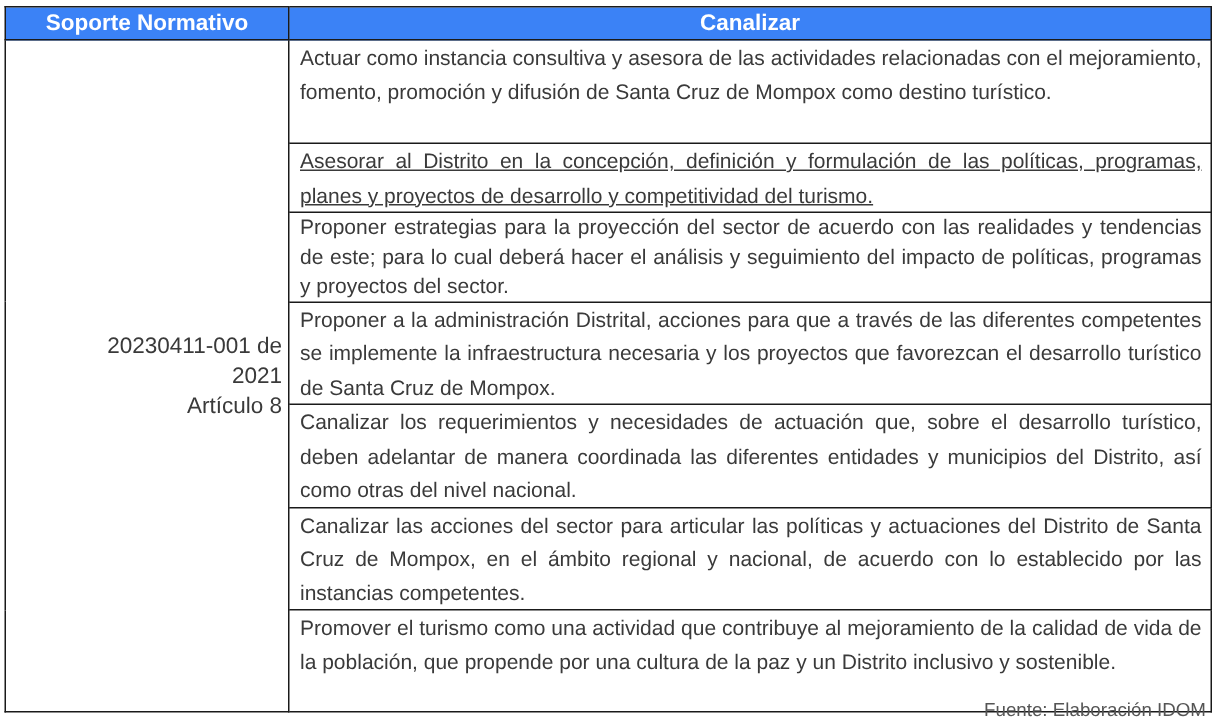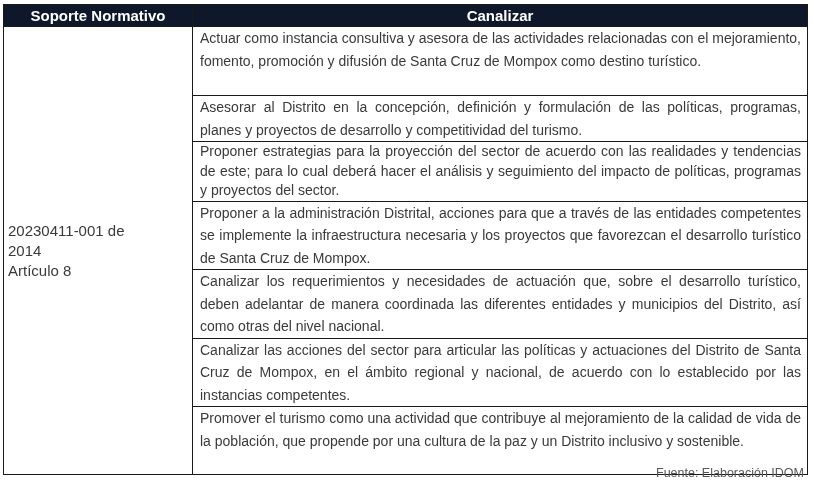--- a/index.html
+++ b/index.html
@@ -3,34 +3,34 @@
 <meta charset="utf-8">
 <style>
   html, body { margin: 0; padding: 0; background: #ffffff; }
   body { width: 814px; height: 485px; position: relative; overflow: hidden;
          font-family: "Liberation Sans", sans-serif; color: #3a3a3a; }
   table.main {
     position: absolute; left: 3px; top: 4px; width: 804px;
     border-collapse: collapse; table-layout: fixed;
   }
   table.main th {
-    background: #0f172a; color: #ffffff; font-weight: bold; font-size: 15px;
+    background: #3b82f6; color: #ffffff; font-weight: bold; font-size: 15px;
     height: 21px; padding: 0; border: 1px solid #1a1a1a; text-align: center;
     line-height: 21px;
   }
   table.main td {
     border: 1px solid #1a1a1a; font-size: 14px; line-height: 22.5px;
     padding: 0 6px 0 7px; vertical-align: top; text-align: justify;
   }
   table.main td.soporte {
-    text-align: left; vertical-align: middle; line-height: 20px;
+    text-align: right; vertical-align: middle; line-height: 20px;
     font-size: 15px; padding: 0 4px; border-bottom: 1px solid #1a1a1a;
   }
   td.f1 { height: 68px; }
-  td.f2 { height: 42px; }
+  td.f2 { height: 42px; text-decoration: underline; }
   td.f3 { height: 58px; line-height: 19.5px !important; }
   td.f4 { height: 64px; }
   td.f5 { height: 66px; }
   td.f6 { height: 67px; }
   td.f7 { height: 67px; }
   td.last-line-left { text-align-last: left; }
   .fuente {
     position: absolute; right: 10px; top: 466px; font-size: 12.5px; color: #555555;
   }
 </style>
@@ -45,33 +45,33 @@
   <thead>
     <tr>
       <th>Soporte Normativo</th>
       <th>Canalizar</th>
     </tr>
   </thead>
   <tbody>
     <tr>
       <td class="soporte" rowspan="7">
         <div>20230411-001 de</div>
-        <div>2014</div>
+        <div>2021</div>
         <div>Artículo 8</div>
       </td>
       <td class="f1 last-line-left">Actuar como instancia consultiva y asesora de las actividades relacionadas con el mejoramiento, fomento, promoción y difusión de Santa Cruz de Mompox como destino turístico.</td>
     </tr>
     <tr>
       <td class="f2 last-line-left">Asesorar al Distrito en la concepción, definición y formulación de las políticas, programas, planes y proyectos de desarrollo y competitividad del turismo.</td>
     </tr>
     <tr>
       <td class="f3 last-line-left">Proponer estrategias para la proyección del sector de acuerdo con las realidades y tendencias de este; para lo cual deberá hacer el análisis y seguimiento del impacto de políticas, programas y proyectos del sector.</td>
     </tr>
     <tr>
-      <td class="f4 last-line-left">Proponer a la administración Distrital, acciones para que a través de las entidades competentes se implemente la infraestructura necesaria y los proyectos que favorezcan el desarrollo turístico de Santa Cruz de Mompox.</td>
+      <td class="f4 last-line-left">Proponer a la administración Distrital, acciones para que a través de las diferentes competentes se implemente la infraestructura necesaria y los proyectos que favorezcan el desarrollo turístico de Santa Cruz de Mompox.</td>
     </tr>
     <tr>
       <td class="f5 last-line-left">Canalizar los requerimientos y necesidades de actuación que, sobre el desarrollo turístico, deben adelantar de manera coordinada las diferentes entidades y municipios del Distrito, así como otras del nivel nacional.</td>
     </tr>
     <tr>
       <td class="f6 last-line-left">Canalizar las acciones del sector para articular las políticas y actuaciones del Distrito de Santa Cruz de Mompox, en el ámbito regional y nacional, de acuerdo con lo establecido por las instancias competentes.</td>
     </tr>
     <tr>
       <td class="f7 last-line-left">Promover el turismo como una actividad que contribuye al mejoramiento de la calidad de vida de la población, que propende por una cultura de la paz y un Distrito inclusivo y sostenible.</td>
     </tr>

